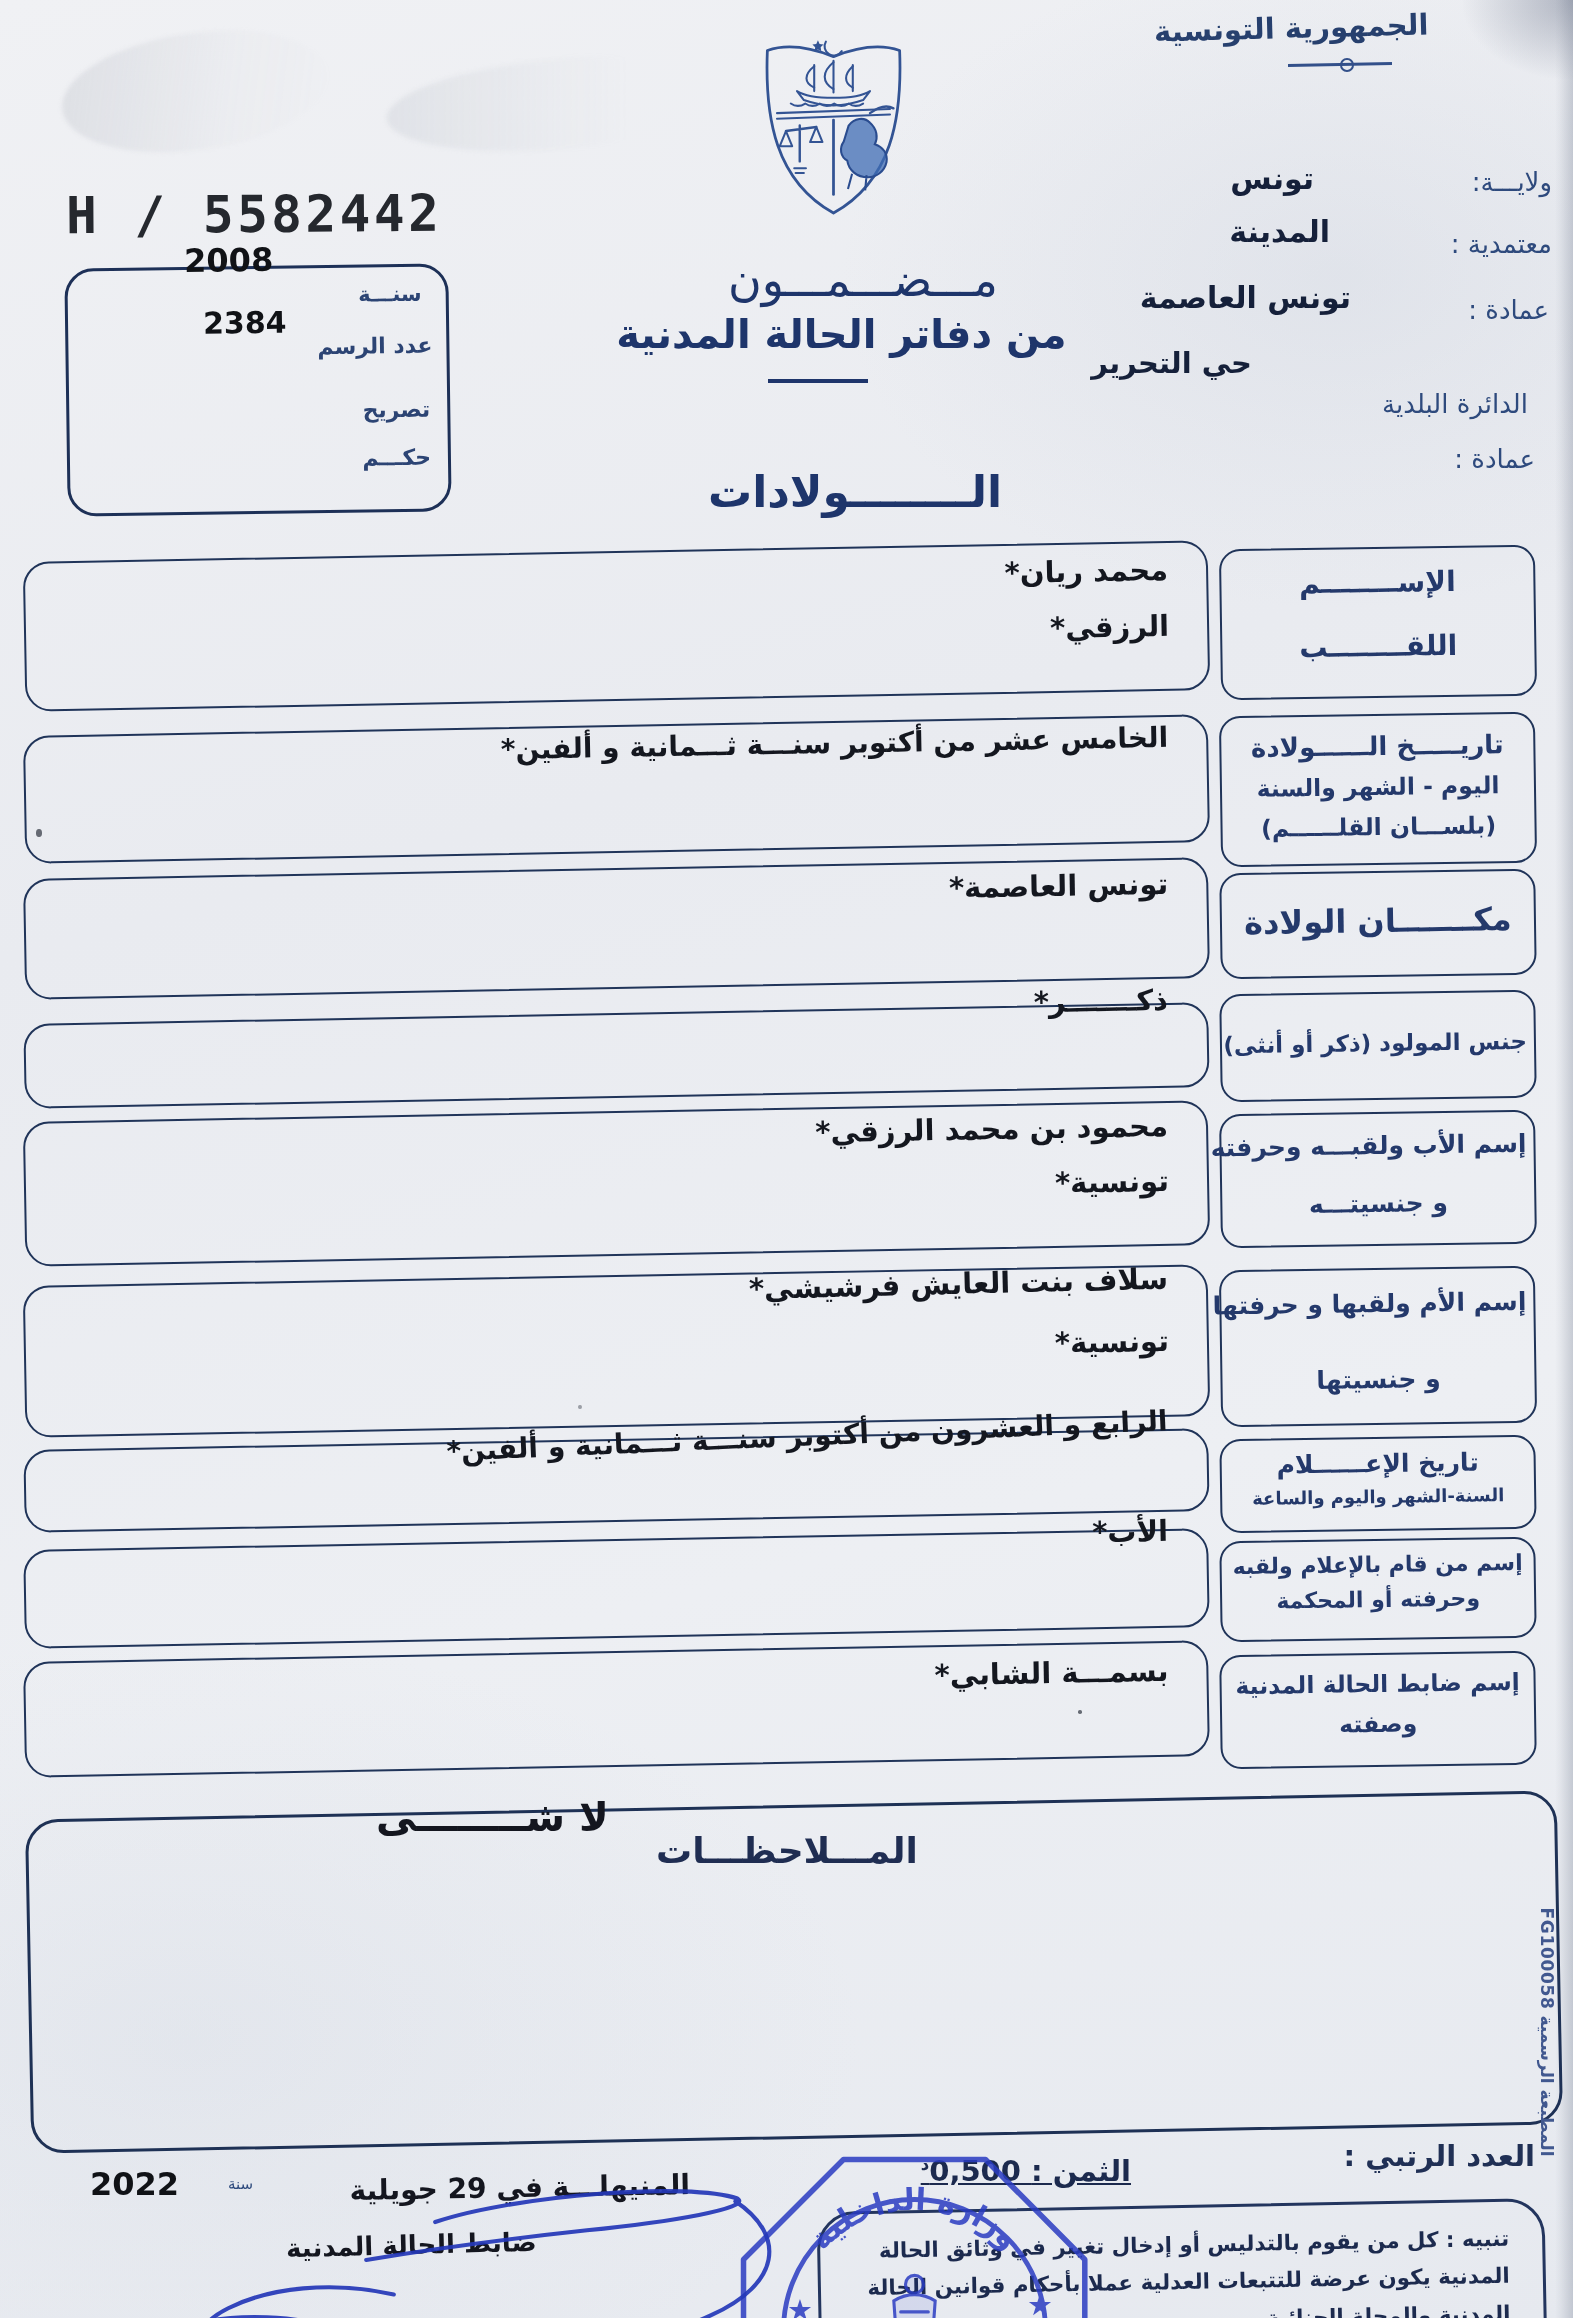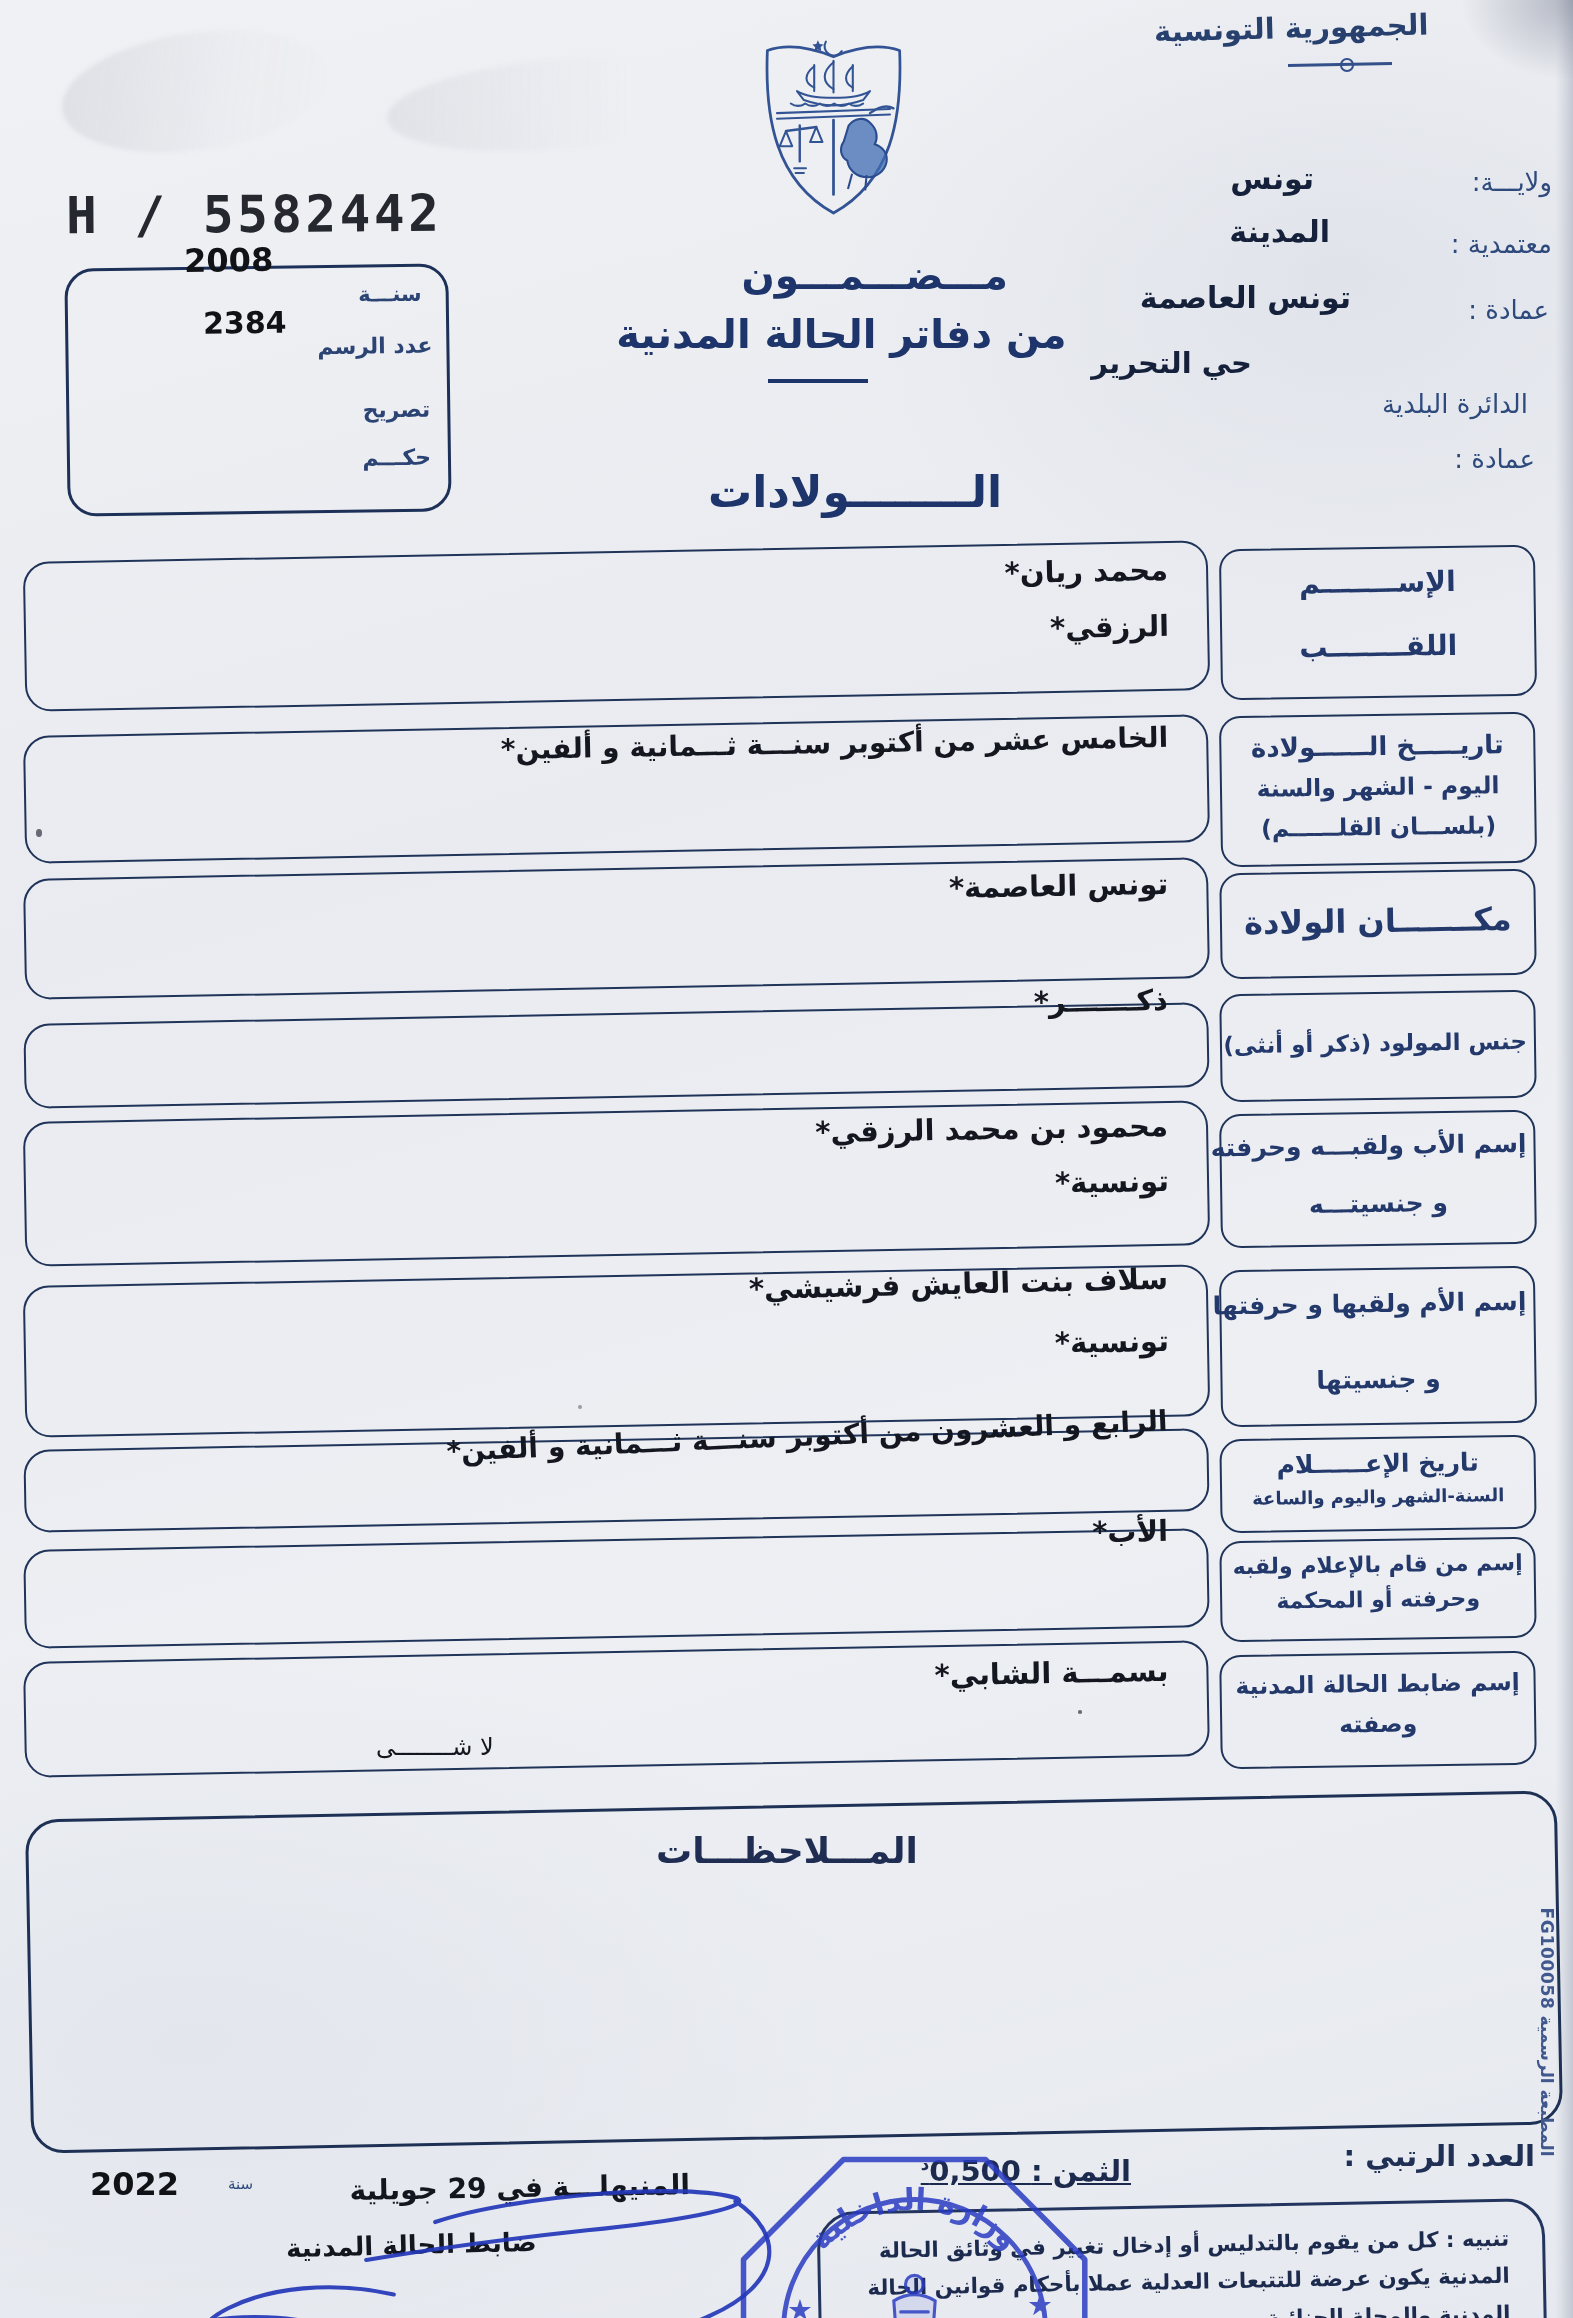--- a/index.html
+++ b/index.html
@@ -20,36 +20,36 @@
   .tc-streak{left:386px;top:59px;width:345px;height:90px;background:linear-gradient(95deg, rgba(150,158,170,0.16), transparent 70%);transform:rotate(-5deg);border-radius:50%;filter:blur(2.8px);}
   .speck{background:#3a3f4a;border-radius:50%;opacity:.75;}
   
   .republic{right:145px;top:11px;font-size:29px;font-weight:700;color:#27406e;transform:rotate(-1.5deg);}
   .republic-divider{right:181px;top:63px;width:104px;height:2.8px;background:#33508a;transform:rotate(-1deg);}
   .republic-divider-ring{right:219px;top:58px;width:9.7px;height:9.7px;border:2.1px solid #33508a;border-radius:50%;background:transparent;}
   .serial{left:66px;top:185px;font-family:"DejaVu Sans Mono",monospace;font-size:51px;font-weight:700;letter-spacing:3.5px;color:#25282e;transform:rotate(-0.4deg);white-space:nowrap;}
   .registry-box{left:66px;top:266px;width:378px;height:242px;border:3.5px solid #1d3057;border-radius:29px;transform:rotate(-0.8deg);}
   .registry-box .num{position:absolute;font-weight:700;color:#101216;white-space:nowrap;}
   .registry-box .rlabel{position:absolute;font-weight:700;color:#2c4474;white-space:nowrap;direction:rtl;}
-  .title-l1{left:718px;top:253px;width:290px;font-size:39px;font-weight:700;color:#1e356b;white-space:nowrap;}
+  .title-l1{left:718px;top:253px;width:290px;text-align:center;font-size:46px;font-weight:400;color:#1e356b;white-space:nowrap;}
   .title-l2{left:607px;top:311px;width:469px;text-align:center;font-size:40px;font-weight:700;color:#1e356b;white-space:nowrap;}
   .title-underline{left:768px;top:379px;width:100px;height:4.1px;background:#1e356b;}
   .title-l3{left:662px;top:466px;width:386px;text-align:center;font-size:44px;font-weight:700;color:#1e356b;white-space:nowrap;}
   .admin-label{position:absolute;font-size:26px;font-weight:400;color:#2e4a7d;white-space:nowrap;direction:rtl;}
   .admin-value{position:absolute;font-size:30px;font-weight:700;color:#15203a;white-space:nowrap;direction:rtl;}
   
   .vbox{position:absolute;left:24px;width:1181px;border:2.8px solid #203459;border-radius:26px;transform:rotate(-1.05deg);}
   .lbox{position:absolute;left:1220px;width:312px;border:2.8px solid #203459;border-radius:21px;transform:rotate(-0.85deg);color:#24396b;}
   .val{position:absolute;right:38px;direction:rtl;font-weight:700;font-size:29px;color:#14171f;white-space:nowrap;z-index:5;}
   .val.long{font-size:28px;}
   .lbl{position:absolute;left:7px;right:7px;text-align:center;direction:rtl;font-weight:700;white-space:nowrap;}
   
   .obs-box{left:28px;top:1805px;width:1526px;height:328px;border:3.5px solid #1e3155;border-radius:33px;transform:rotate(-1.1deg);}
   .obs-title{left:656px;top:1830px;font-size:36px;font-weight:700;color:#1f2d52;direction:rtl;white-space:nowrap;}
-  .obs-value{left:376px;top:1733px;font-size:24px;font-weight:400;color:#14161f;direction:rtl;white-space:nowrap;}
+  .obs-value{left:376px;top:1794px;font-size:40px;font-weight:700;color:#14161f;direction:rtl;white-space:nowrap;}
   
   .order-label{right:38px;top:2139px;font-size:29px;font-weight:700;color:#203055;direction:rtl;}
   .price{right:442px;top:2154px;font-size:29px;font-weight:700;color:#1c2a4e;direction:rtl;white-space:nowrap;text-decoration:underline;}
   .price .cur{font-size:16.6px;vertical-align:super;}
   .notice-box{left:818px;top:2205px;width:728px;height:166px;border:3.5px solid #23355e;border-radius:38px;transform:rotate(-1.1deg);padding:18px 33px 7px 28px;box-sizing:border-box;}
   .notice-text{font-size:21.4px;font-weight:700;color:#1c2a4e;line-height:1.75;direction:rtl;text-align:right;display:block;}
   .issued-at{left:359px;top:2171px;width:331px;font-size:28px;font-weight:700;color:#14161f;direction:rtl;white-space:nowrap;transform:rotate(-1deg);}
   .year-label{left:228px;top:2175px;font-size:15px;font-weight:400;color:#2e4a7d;direction:rtl;}
   .year-value{left:90px;top:2165px;font-size:32px;font-weight:700;color:#101216;}
   .officer-title{left:286px;top:2230px;font-size:26px;font-weight:700;color:#14161f;direction:rtl;white-space:nowrap;transform:rotate(-1.5deg);}

